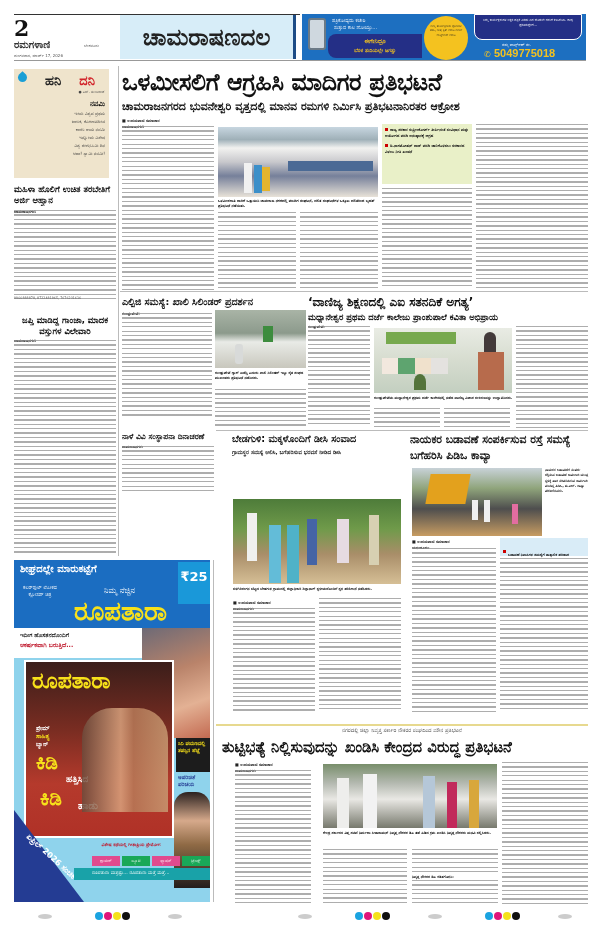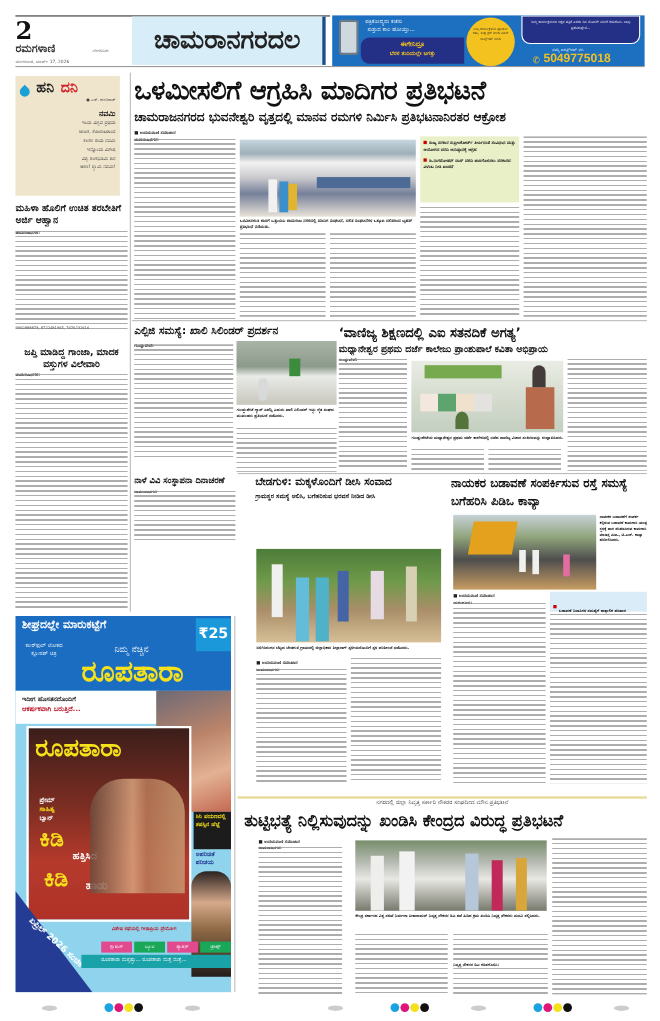--- a/index.html
+++ b/index.html
@@ -17,21 +17,21 @@
 </head>
 <body>
 
 <div class="abs" style="left:14px;top:14px;width:286px;height:46px;border-top:1px solid #333;">
   <div class="abs hd" style="left:0;top:3px;font-size:22px;font-family:'DejaVu Serif',serif;line-height:20px">2</div>
   <div class="abs hd" style="left:0;top:24px;font-size:10px;color:#333">ರಮಗಳಾಣಿ</div>
   <div class="abs" style="left:70px;top:28px;font-size:4px;color:#555">ಬೆಂಗಳೂರು</div>
   <div class="abs" style="left:0;top:38px;font-size:4px;color:#555;white-space:nowrap">ಮಂಗಳವಾರ, ಮಾರ್ಚ್ 17, 2026</div>
 </div>
 <div class="abs" style="left:120px;top:15px;width:176px;height:44px;background:#d7edf8;border-right:3px solid #1d4c86;">
-  <div class="hd" style="font-size:23px;line-height:44px;text-align:center;color:#222">ಚಾಮರಾನಗರದಲ</div>
+  <div class="hd" style="font-size:23px;line-height:44px;text-align:center;color:#222">ಚಾಮರಾಷಣದಲ</div>
 </div>
 <div class="abs" style="left:14px;top:60px;width:572px;height:1px;background:#999"></div>
 
 <div class="abs" style="left:302px;top:14px;width:284px;height:46px;background:#1d6fc0;overflow:hidden">
   <div class="abs" style="left:6px;top:4px;width:18px;height:32px;background:#cfd8df;border-radius:3px;border:2px solid #6b7a86"></div>
   <div class="abs" style="left:30px;top:3px;font-size:5px;color:#fff;white-space:nowrap">ಪತ್ರಿಕೋದ್ಯಮ ಕಚೇರಿ</div>
   <div class="abs" style="left:32px;top:10px;font-size:5px;color:#fff;white-space:nowrap">ಸುತ್ತುವ ಕಾಲ ಹೋಯ್ತು...</div>
   <div class="abs" style="left:26px;top:20px;width:94px;height:24px;background:#242f86;border-radius:8px 0 0 8px">
     <div style="font-size:6px;color:#f4c21f;text-align:center;font-weight:bold;margin-top:3px">ಈಗೇನಿದ್ರೂ</div>
     <div style="font-size:5px;color:#f4c21f;text-align:center;font-weight:bold;margin-top:2px">ಬೆರಳ ತುದಿಯಲ್ಲೇ ಜಗತ್ತು</div>
@@ -41,21 +41,21 @@
   </div>
   <div class="abs" style="left:172px;top:0px;width:108px;height:26px;background:#242f86;border:1px solid #fff;border-radius:0 0 8px 8px;padding:3px">
     <div style="font-size:3.4px;line-height:4.6px;color:#fff;text-align:center">ನಿಮ್ಮ ಕಾರ್ಯಕ್ರಮಗಳ ಅಕ್ಷರ ಪತ್ರಿಕೆ ಎರಡು ದಿನ ಮೊದಲೇ ನಮಗೆ ಕಳಿಸಿಕೊಡಿ. ನಾವು ಪ್ರಕಟಿಸುತ್ತೇವೆ...</div>
   </div>
   <div class="abs" style="left:200px;top:28px;font-size:4px;color:#fff;white-space:nowrap">ನಮ್ಮ ವಾಟ್ಸ್ಆಪ್ ನಂ.</div>
   <div class="abs" style="left:182px;top:36px;font-size:8px;color:#f4c21f">✆</div>
   <div class="abs" style="left:192px;top:33px;font-size:11px;font-weight:bold;color:#f4c21f;font-family:'Liberation Sans',sans-serif">5049775018</div>
 </div>
 
 <div class="abs" style="left:14px;top:69px;width:95px;height:109px;background:#efe4cc;padding:4px">
-  <div style="display:flex;align-items:flex-end;gap:6px">
+  <div style="display:flex;align-items:flex-start;gap:18px">
     <span style="display:inline-block;width:9px;height:9px;background:#1a9fd6;border-radius:50% 0 50% 50%;transform:rotate(-45deg)"></span>
     <span class="hd" style="font-size:13px;color:#222">ಹನಿ</span>
     <span class="hd" style="font-size:13px;color:#d2232a">ದನಿ</span>
   </div>
   <div style="font-size:3.6px;color:#444;text-align:right;margin-top:1px">● ಎಚ್. ಡುಂಡಿರಾಜ್</div>
   <div class="hd" style="font-size:7px;text-align:right;margin-top:6px">ನವಮಿ</div>
   <div id="poem-lines" style="text-align:right;margin-top:2px">
       <div style="font-size: 4.4px; line-height: 8px; color: rgb(51, 51, 51);">ಇಂದು ವಿಶ್ವದ ಪ್ರಥಮ</div>
       <div style="font-size: 4.4px; line-height: 8px; color: rgb(51, 51, 51);">ಜಾಲಕ, ಕೋಲಾಟದಿಂದ</div>
       <div style="font-size: 4.4px; line-height: 8px; color: rgb(51, 51, 51);">ಕಾರಣ ರಾಮ ನವಮಿ</div>
@@ -164,21 +164,21 @@
 <div class="abs" style="left:412px;top:545px;font-size:3.8px;font-weight:bold">ಯಳಂದೂರು:</div>
 <div class="abs lines" style="left:412px;top:548px;width:84px;height:164px"></div>
 <div class="abs" style="left:500px;top:538px;width:88px;height:18px;background:#d9ecf7;padding:3px">
   <span class="bullet-dot"></span><span style="font-size:3.8px;font-weight:bold;color:#111">ಬಡಾವಣೆ ನಿವಾಸಿಗಳ ಸಮಸ್ಯೆಗೆ ತಾತ್ಕಾಲಿಕ ಪರಿಹಾರ</span>
 </div>
 <div class="abs lines" style="left:500px;top:558px;width:88px;height:154px"></div>
 
 <div class="abs" style="left:14px;top:560px;width:196px;height:342px;background:#8fd3ec;overflow:hidden">
   <div class="abs" style="left:0;top:0;width:196px;height:68px;background:#1b6dc1"></div>
   <div class="abs hd" style="left:6px;top:3px;font-size:10px;color:#fff">ಶೀಘ್ರದಲ್ಲೇ ಮಾರುಕಟ್ಟೆಗೆ</div>
-  <div class="abs" style="left:164px;top:2px;width:32px;height:30px;background:#1a98d9;color:#fff;font-weight:bold;font-size:13px;text-align:center;line-height:30px">
+  <div class="abs" style="left:164px;top:2px;width:32px;height:42px;background:#1a98d9;color:#fff;font-weight:bold;font-size:13px;text-align:center;line-height:30px">
     <span>₹25</span>
   </div>
   <div class="abs" style="left:6px;top:24px;width:40px;font-size:5px;line-height:7px;color:#fff;text-align:center">ಕಲರ್‌ಫುಲ್ ಲೋಕದ ಕ್ಲೋಸಪ್ ಚಿತ್ರ</div>
   <div class="abs" style="left:90px;top:26px;font-size:8px;color:#fff">ನಿಮ್ಮ ನೆಚ್ಚಿನ</div>
   <div class="abs hd" style="left:60px;top:36px;font-size:26px;line-height:30px;color:#f7e11a">ರೂಪತಾರಾ</div>
   <div class="abs" style="left:0;top:68px;width:130px;height:30px;background:#fff;padding:4px 6px">
     <div style="font-size:5.8px;font-weight:bold;color:#222;white-space:nowrap">ಇದೀಗ ಹೊಸತನದೊಂದಿಗೆ</div>
     <div style="font-size:6.2px;font-weight:bold;color:#c0192d;margin-top:2px;white-space:nowrap">ಆಕರ್ಷಕವಾಗಿ ಬರುತ್ತಿದೆ...</div>
   </div>
   <div class="abs" style="left:128px;top:68px;width:68px;height:110px;background:linear-gradient(160deg,#6d6a76 0%,#b9836a 40%,#e3b194 70%,#c36a51 100%)"></div>

